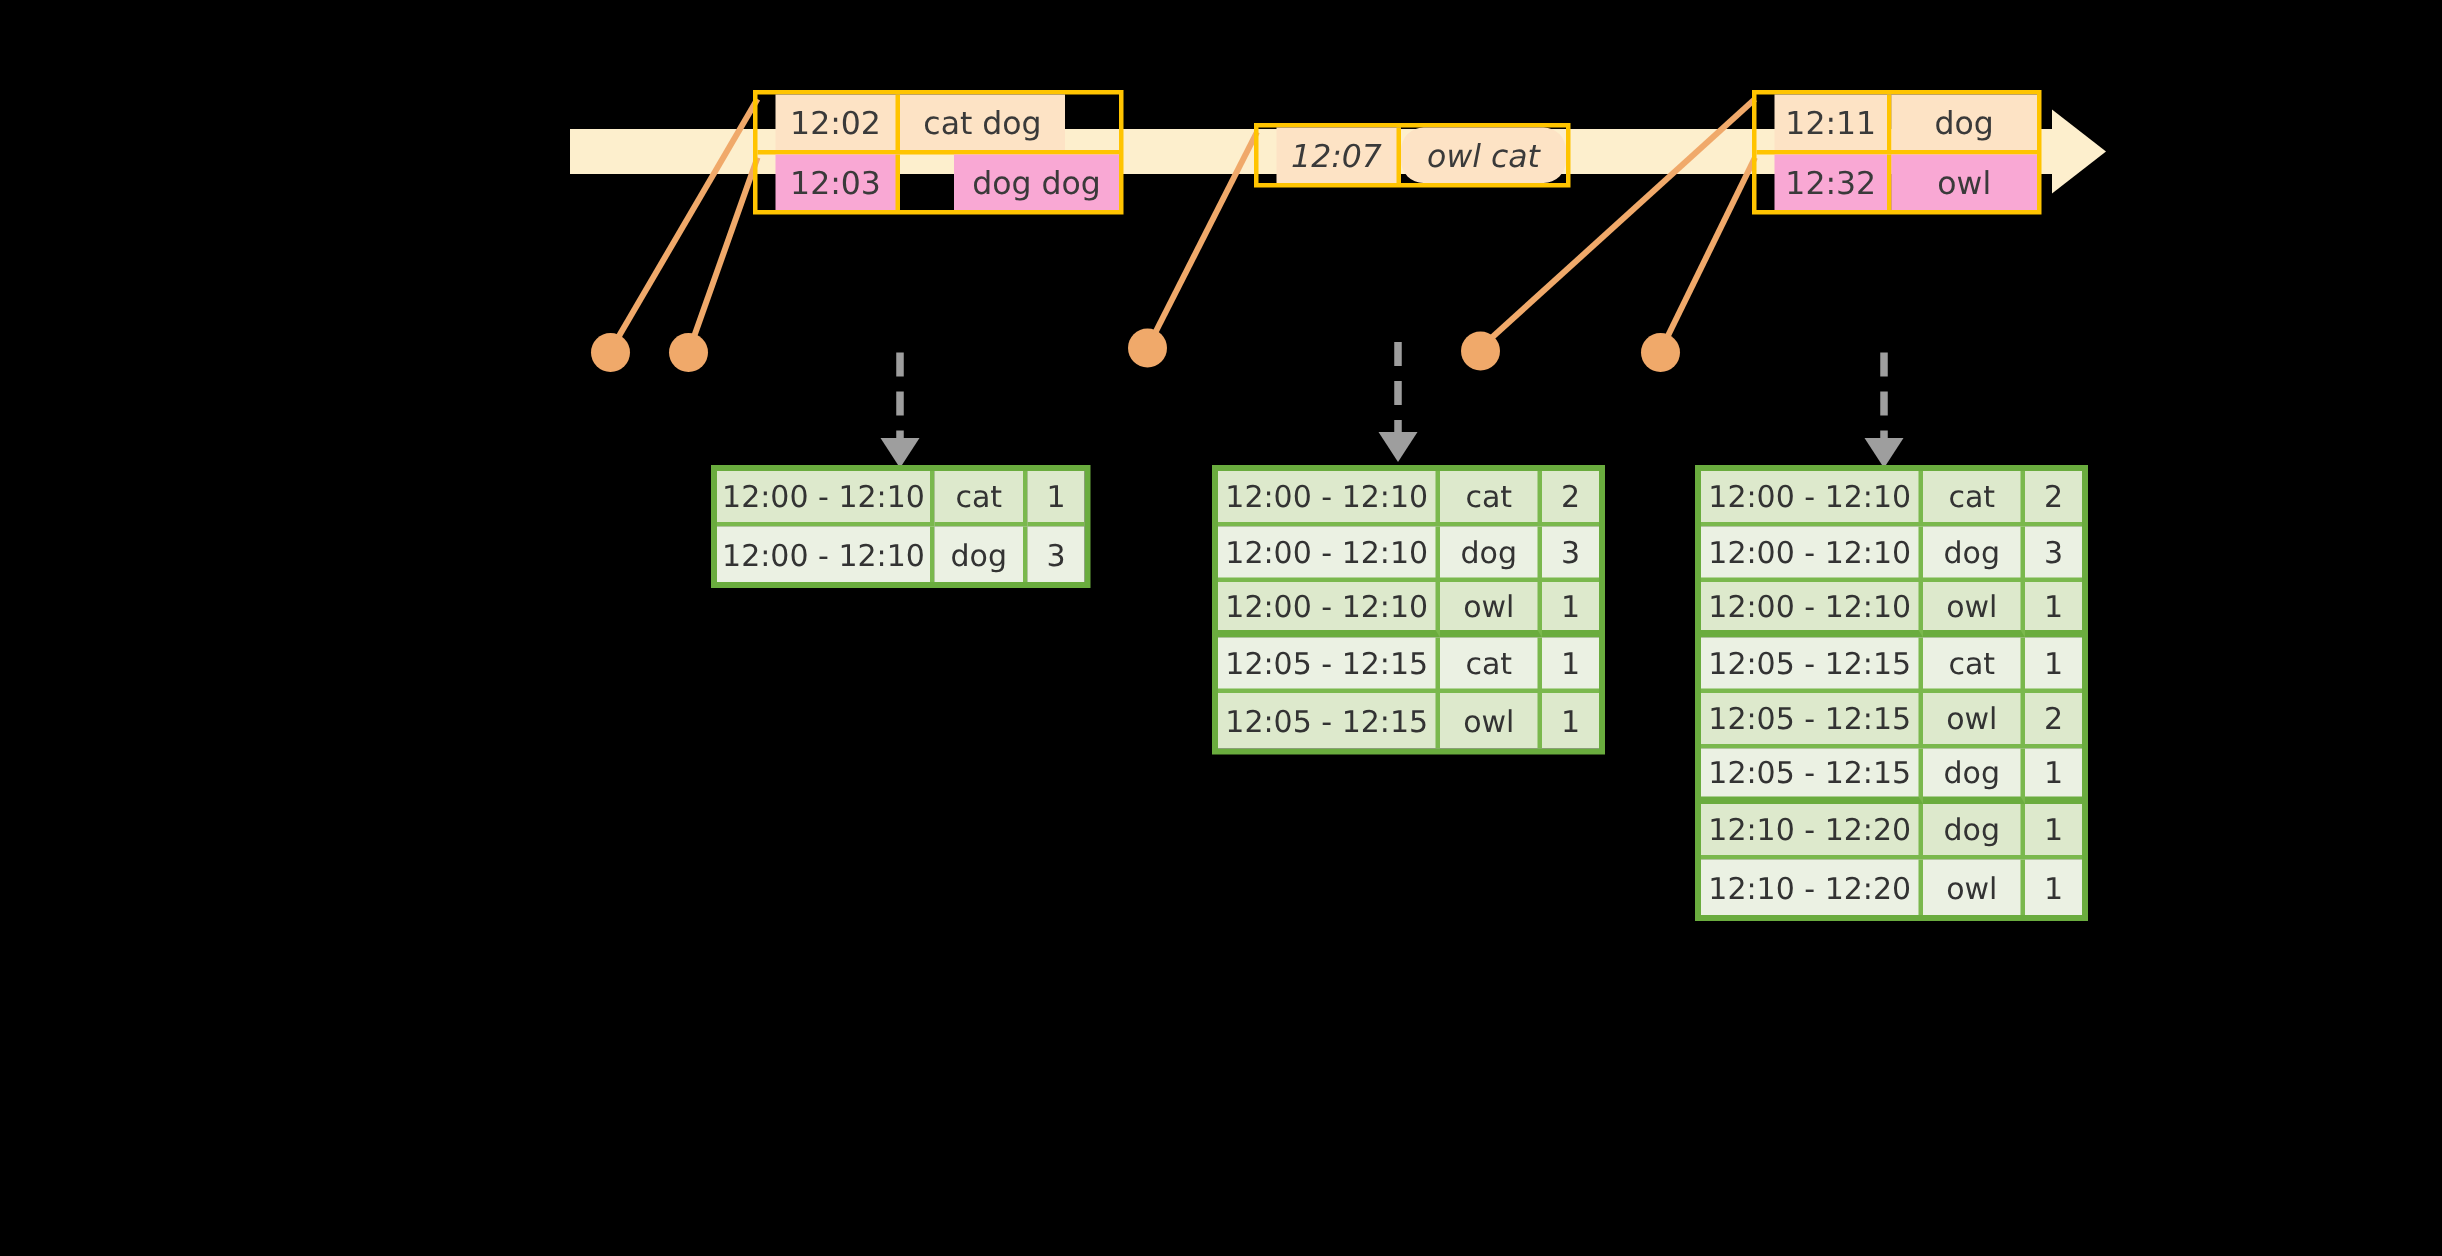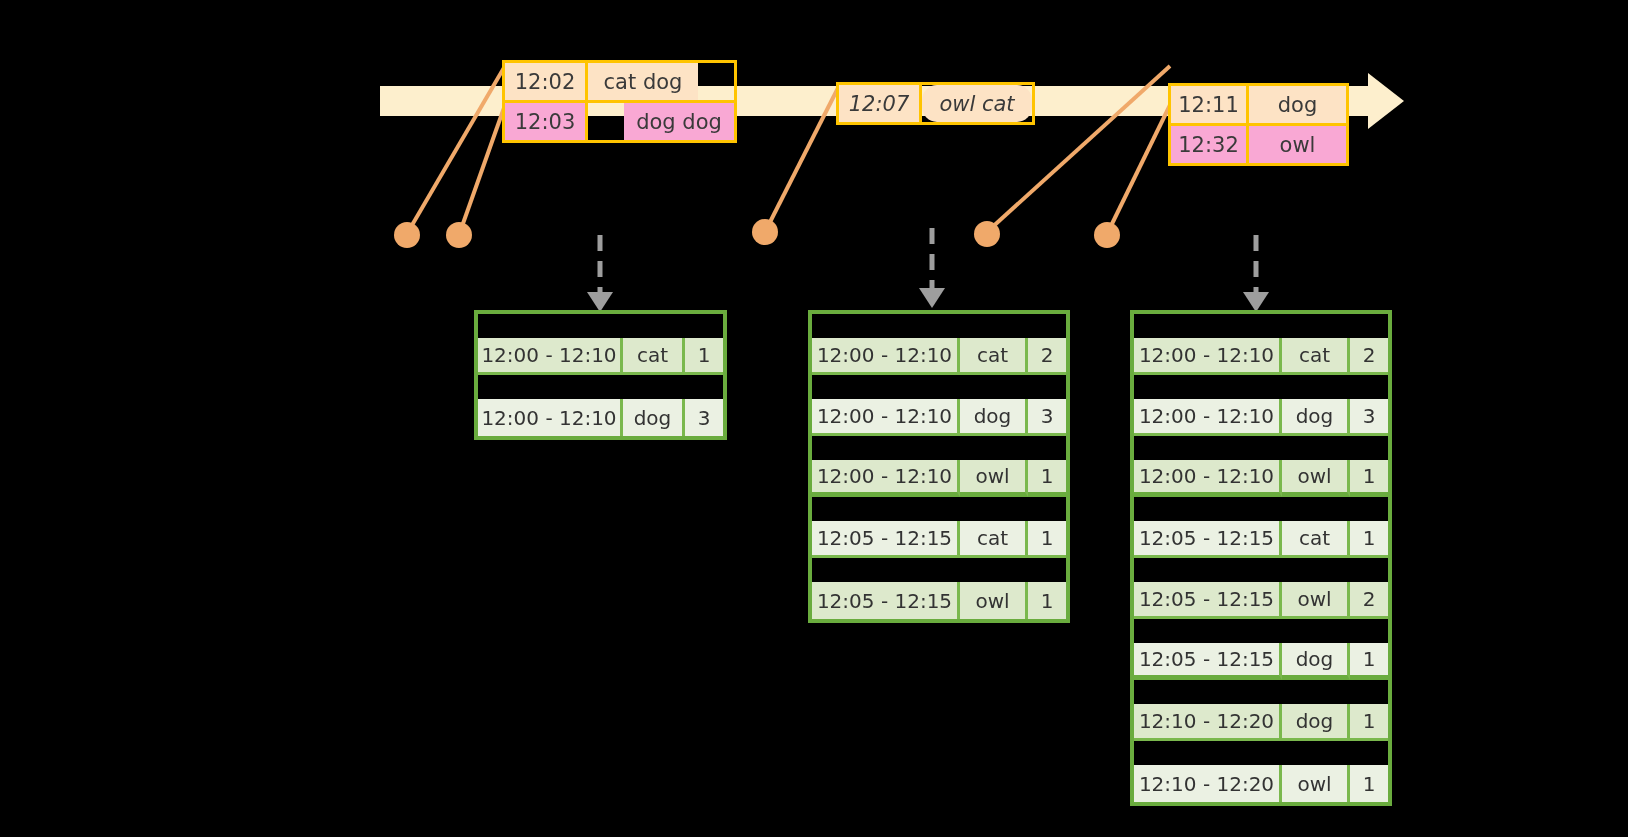--- a/index.html
+++ b/index.html
@@ -9,38 +9,38 @@
 
   
   .tl-bar{position:absolute;left:380px;top:86px;width:1000px;height:30px;
           background:#fdefcd;}
   .tl-head{position:absolute;left:1368px;top:73px;width:0;height:0;
            border-top:28px solid transparent;border-bottom:28px solid transparent;
            border-left:36px solid #fdefcd;}
 
   
   .ev{position:absolute;border:3px solid #ffc400;box-sizing:border-box;}
-  .ev .row{display:flex;box-sizing:border-box;}
+  .ev .row{display:flex;box-sizing:border-box;padding-left:12px;}
   .ev .row + .row{border-top:3px solid #ffc400;}
   .ev .c{box-sizing:border-box;display:flex;align-items:center;
          justify-content:center;font-size:21px;color:#3a3a3a;height:37px;}
   .ev .c.t{border-right:3px solid #ffc400;}
   .shade-a{background:#fde3c5;}
   .shade-b{background:#f9a8d4;}
 
   
   .conn{position:absolute;left:0;top:0;width:1628px;height:837px;
         pointer-events:none;}
 
   
   .gt{position:absolute;border:4px solid #6aac3e;box-sizing:border-box;}
   .gt .grow{display:flex;}
   .gt .gc{box-sizing:border-box;display:flex;align-items:center;
           justify-content:center;font-size:20px;color:#333;height:37px;
-          border-right:3px solid #7ab84d;border-bottom:3px solid #7ab84d;margin-top:24px;}
+          border-right:3px solid #7ab84d;border-bottom:3px solid #7ab84d;}
   .gt .grow:last-child .gc{border-bottom:none;}
   .gt .gc:last-child{border-right:none;}
   .gt .gc.win{justify-content:center;}
   .gt .grow.odd .gc{background:#dde9cc;}
   .gt .grow.even .gc{background:#ebf1e3;}
   .gt .grow.sep .gc{border-bottom-width:5px;border-bottom-color:#6aac3e;}
 </style>
 </head>
 <body>
 
@@ -88,21 +88,21 @@
     </div>
   </div>
 
   <div class="ev" style="left:836px;top:82px;font-style:italic;">
     <div class="row">
       <div class="c t shade-a" style="width:83px;">12:07</div>
       <div class="c shade-a" style="width:110px;border-radius:15px;">owl cat</div>
     </div>
   </div>
 
-  <div class="ev" style="left:1168px;top:60px;margin-top:23px;">
+  <div class="ev" style="left:1168px;top:60px;">
     <div class="row">
       <div class="c t shade-a" style="width:78px;">12:11</div>
       <div class="c shade-a" style="width:97px;">dog</div>
     </div>
     <div class="row">
       <div class="c t shade-b" style="width:78px;">12:32</div>
       <div class="c shade-b" style="width:97px;">owl</div>
     </div>
   </div>
 

